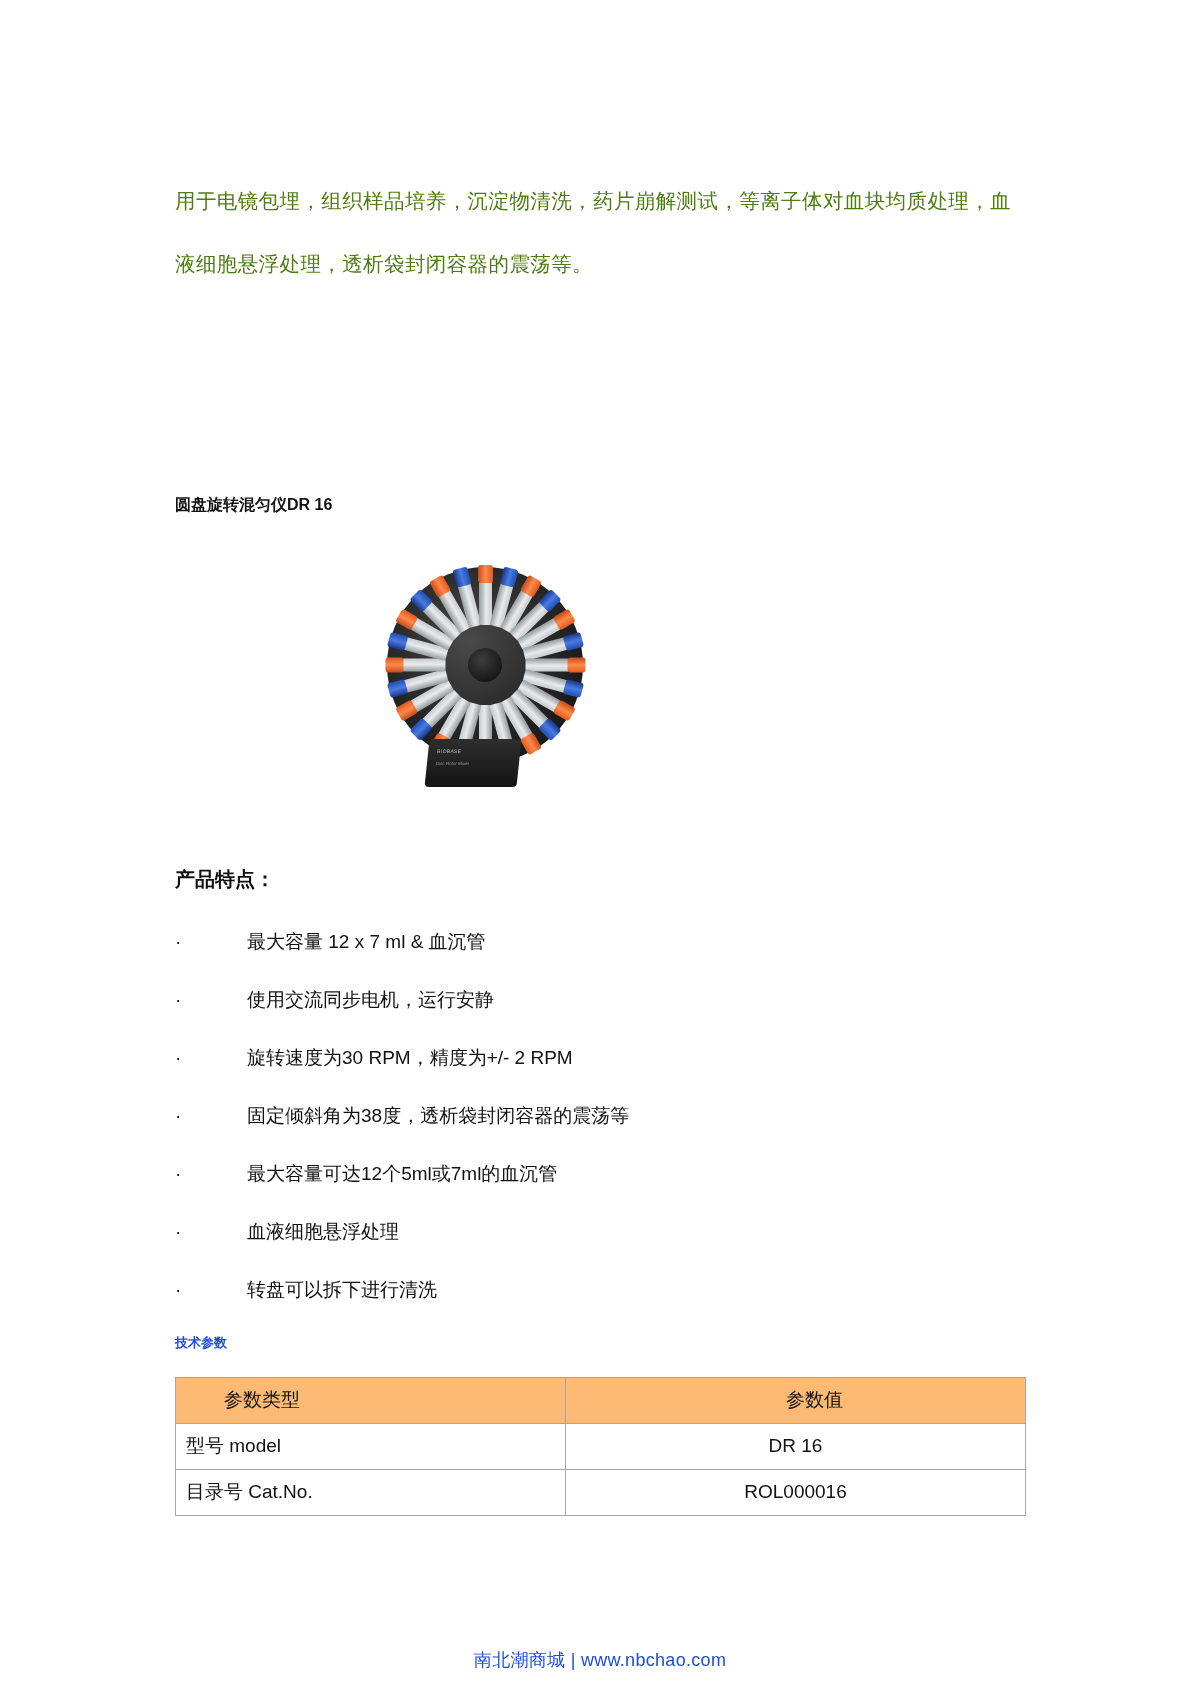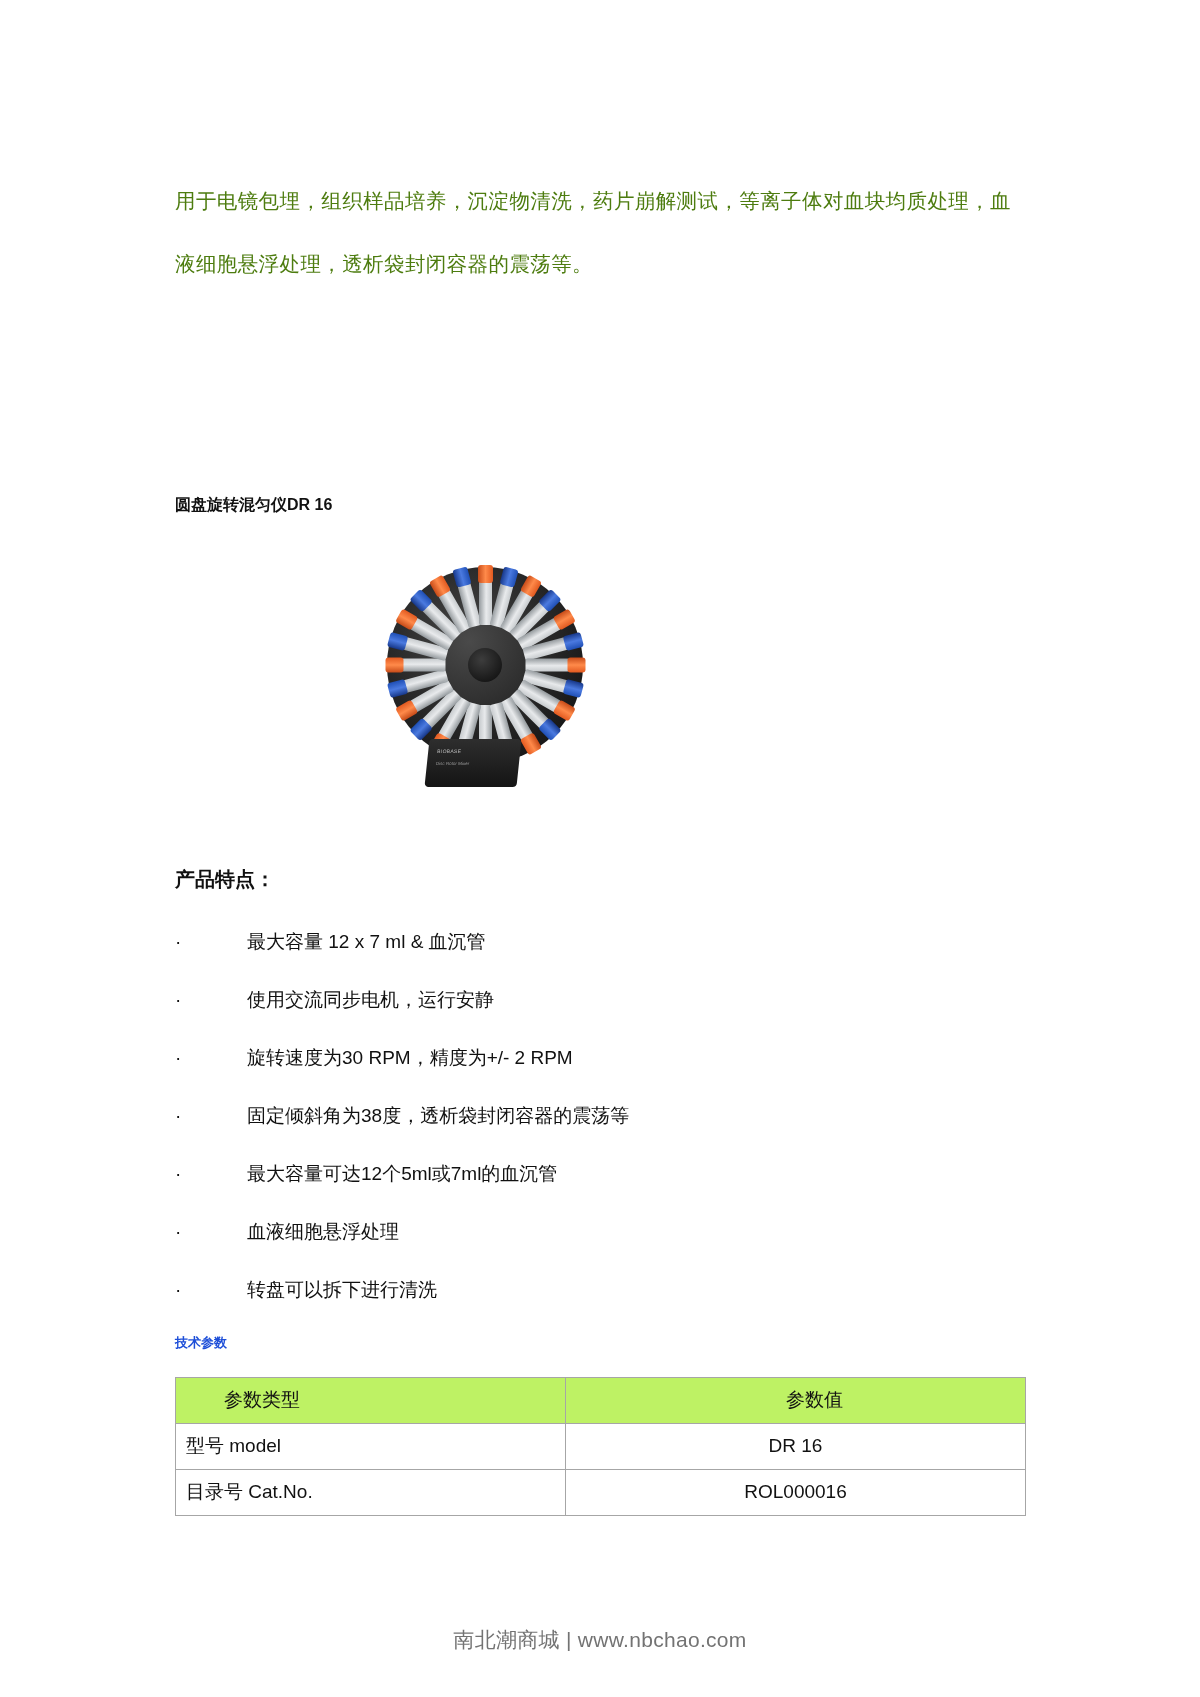--- a/index.html
+++ b/index.html
@@ -100,31 +100,31 @@
   }
   table.spec .col-type {
     width: 390px;
     text-align: left;
   }
   table.spec .col-val {
     width: 460px;
     text-align: center;
   }
   table.spec thead th {
-    background: #bef264;
+    background: #fdba74;
     padding-left: 48px;
   }
   .footer {
     position: absolute;
     left: 0;
     right: 0;
-    bottom: 64px;
+    bottom: 46px;
     text-align: center;
-    font-size: 21px;
-    color: #737373;
+    font-size: 18px;
+    color: #1d4ed8;
     letter-spacing: 0.3px;
   }
   
   .disc {
     position: absolute;
     left: 12px;
     top: 14px;
     width: 196px;
     height: 196px;
     border-radius: 50%;

